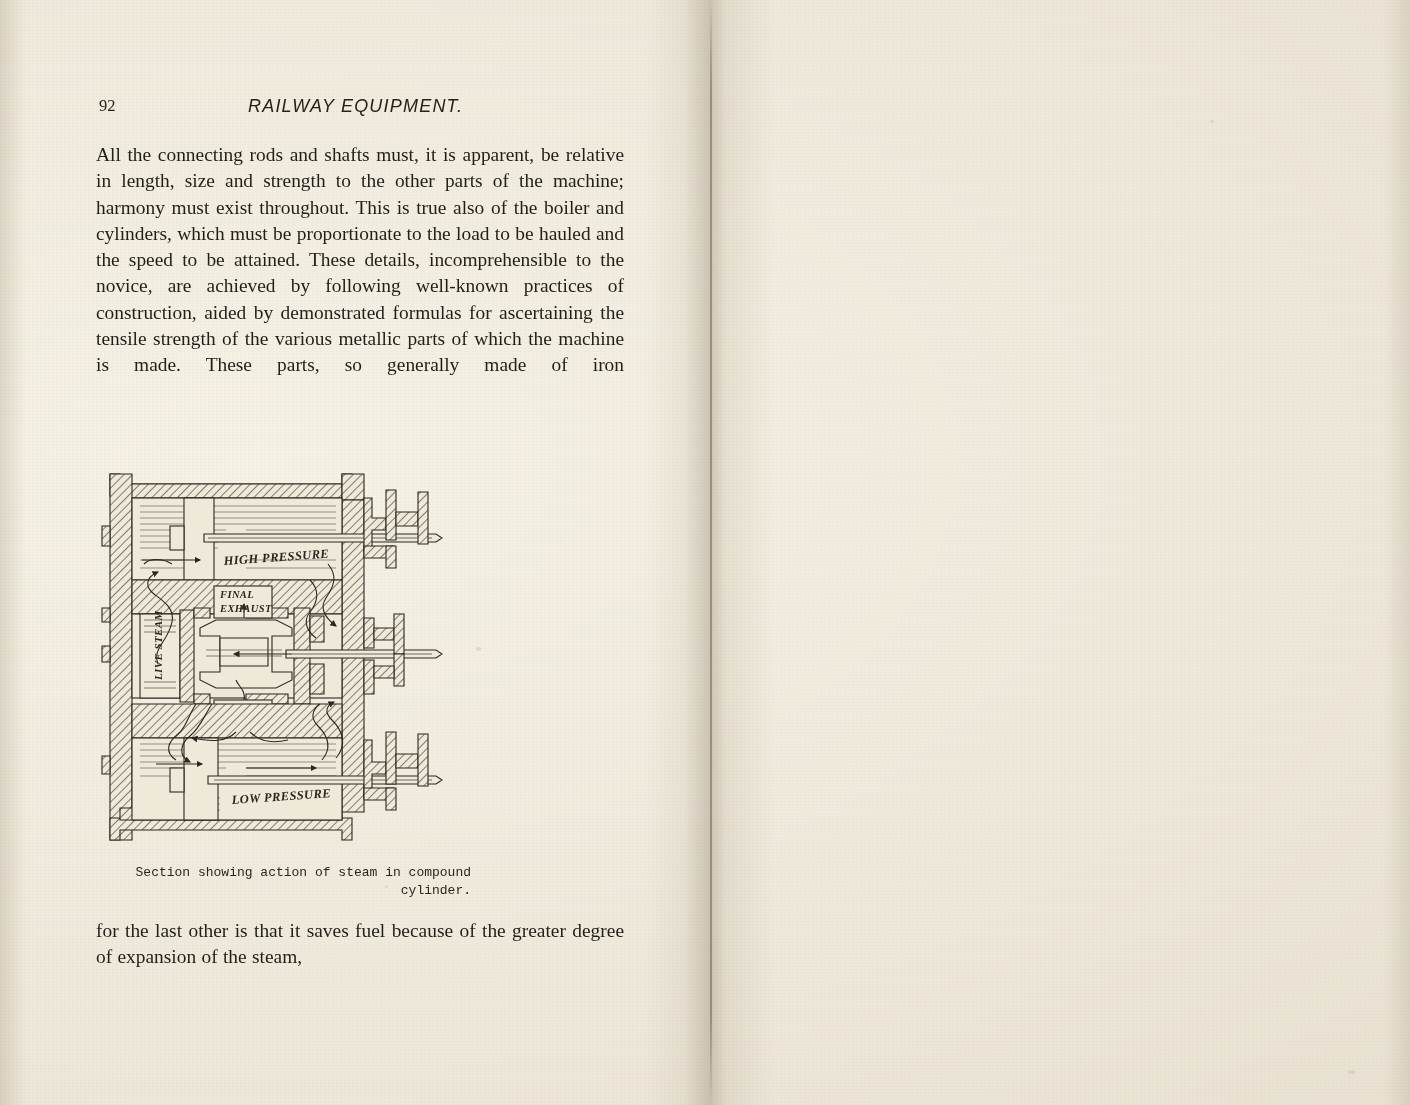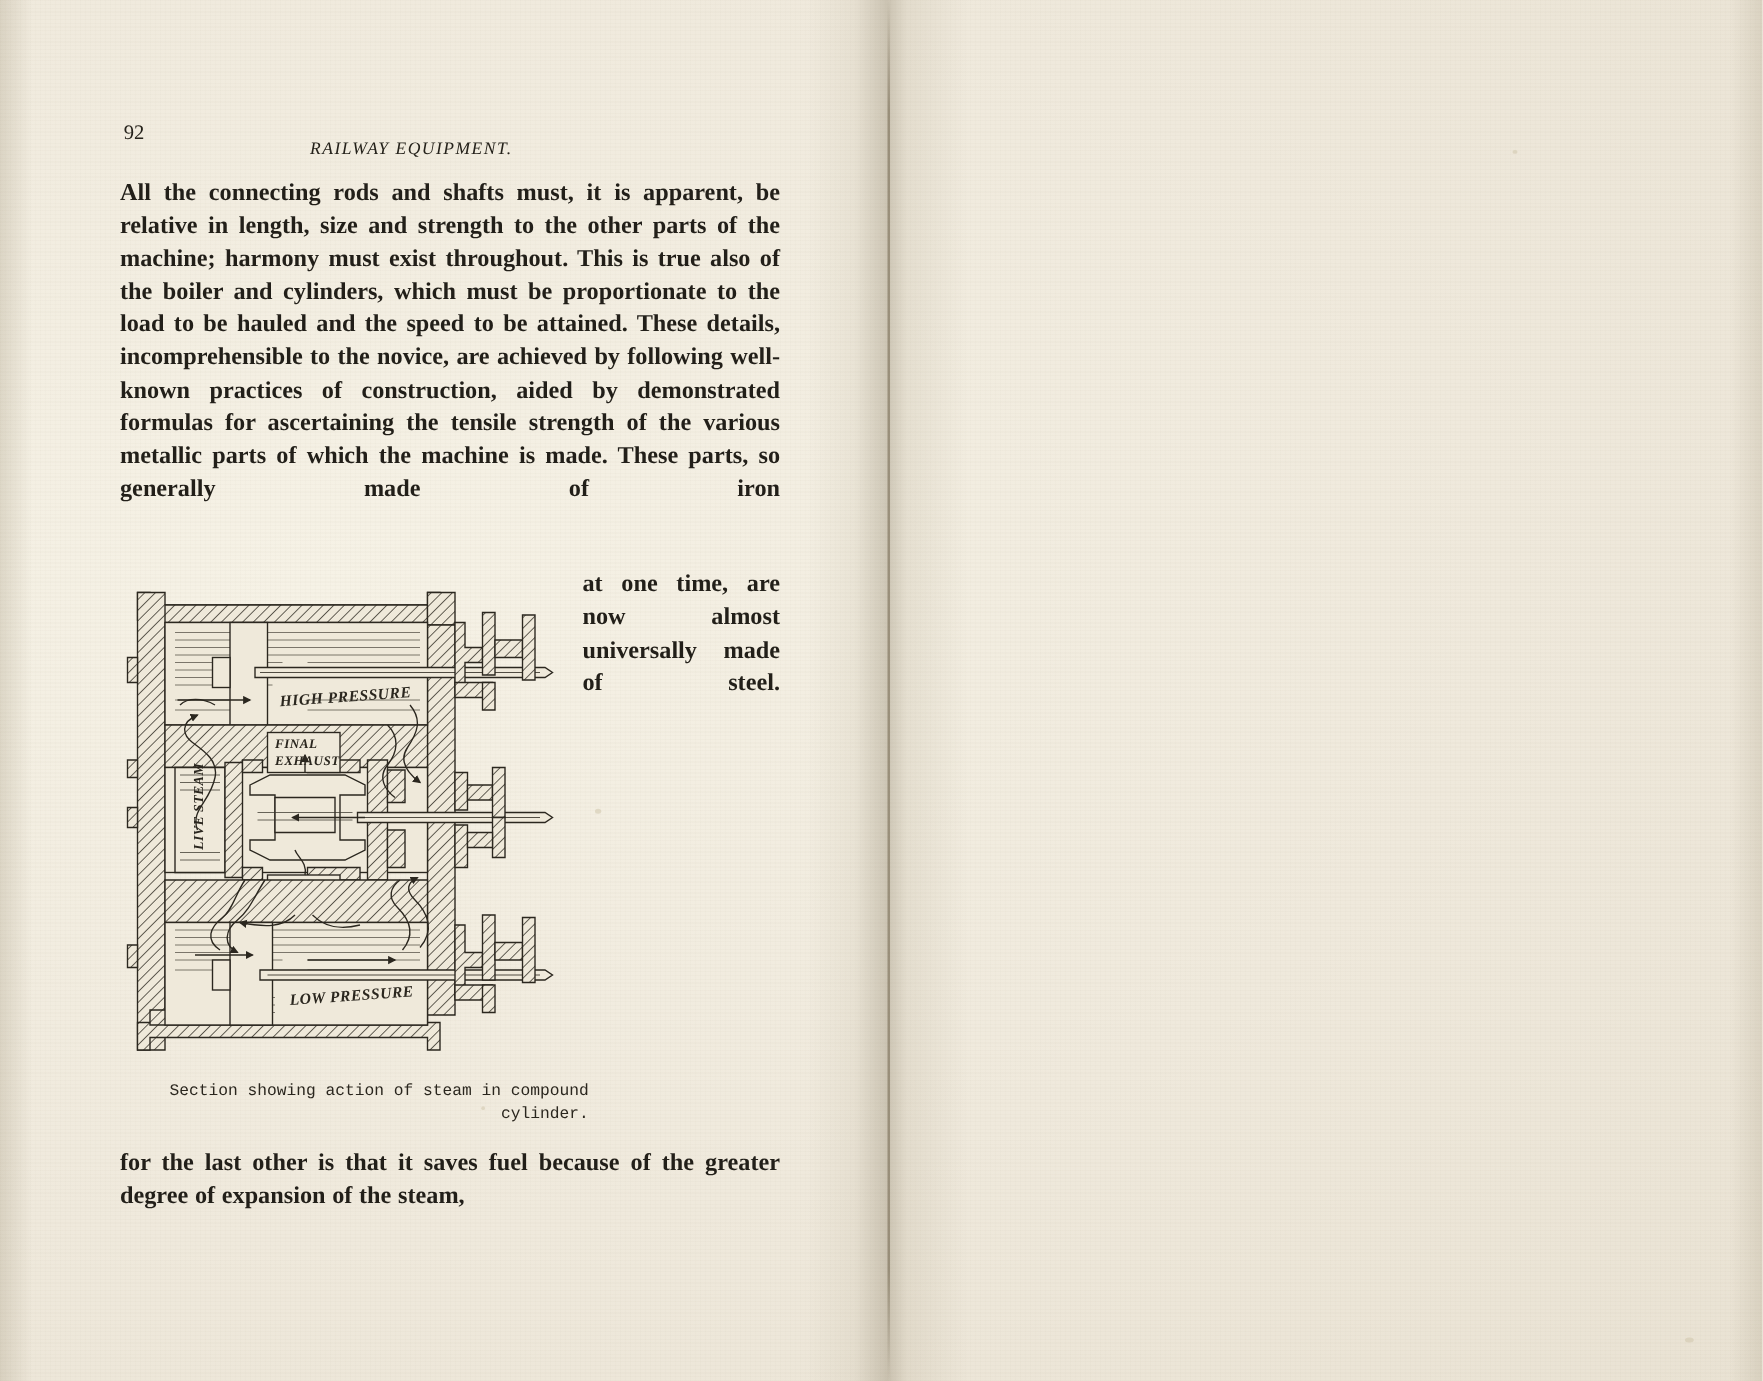--- a/index.html
+++ b/index.html
@@ -46,42 +46,41 @@
     background:linear-gradient(90deg, rgba(140,128,100,.22), rgba(140,128,100,0));pointer-events:none;}
   #edge-right{position:absolute;top:0;bottom:0;right:0;width:26px;
     background:linear-gradient(270deg, rgba(140,128,100,.18), rgba(140,128,100,0));pointer-events:none;}
 
   
   .page{position:absolute;top:0;height:1105px;}
   #page-left{left:0;width:705px;}
   #page-right{left:705px;width:705px;}
 
   .running-head{
-    position:absolute;top:112px;height:22px;
-    font-style:italic;font-size:14px;letter-spacing:1.2px;
-    font-family:Liberation Serif, serif;
+    position:absolute;top:96px;height:22px;
+    font-style:italic;font-size:18px;letter-spacing:1.2px;
+    font-family:Liberation Sans, sans-serif;
     color:#25221b;white-space:nowrap;
   }
   .folio{
     position:absolute;top:96px;font-size:16.5px;font-style:normal;color:#25221b;
     font-family:"Liberation Serif","DejaVu Serif",serif;
   }
   #head-left{left:248px;}
   #folio-left{left:99px;}
 
   
   .col{
     position:absolute;
     font-size:19.4px;
     line-height:26.3px;
     text-align:justify;
     text-align-last:justify;
     word-spacing:.5px;
     color:#221f19;
-    font-weight:bold;
   }
   .col p{margin:0;}
   .col .lastline{text-align-last:left;}
 
   #L-top{left:96px;top:142px;width:528px;}
   #L-wrap{left:466px;top:455px;width:158px;font-size:19.4px;line-height:26.3px;}
   #L-bottom{left:96px;top:918px;width:528px;}
 
   
   .caption{
@@ -114,21 +113,20 @@
   <div class="page" id="page-left">
 
     <div class="folio" id="folio-left">92</div>
     <div class="running-head" id="head-left">RAILWAY EQUIPMENT.</div>
 
     <div class="col" id="L-top">
       <p>All the connecting rods and shafts must, it is apparent, be relative in length, size and strength to the other parts of the machine; harmony must exist throughout.   This is true also of the boiler and cylinders, which must be proportionate to the load to be hauled and the speed to be attained.   These details, incomprehensible to the novice, are achieved by following well-known practices of construction, aided by demonstrated formulas for ascertaining the tensile strength of the various metallic parts of which the machine is made.   These parts, so generally made of iron</p>
     </div>
 
     <div class="col" id="L-wrap">
-      <p>at one time, are now almost universally made of steel.</p>
     </div>
 
     <div class="figure" id="fig-left">
       <svg viewBox="0 0 374 392" preserveAspectRatio="none">
         <defs>
           <pattern id="hatch" patternUnits="userSpaceOnUse" width="6" height="6" patternTransform="rotate(45)">
             <rect width="6" height="6" fill="#efe9da"></rect>
             <line x1="0" y1="0" x2="0" y2="6" stroke="#2b271f" stroke-width="1.15"></line>
           </pattern>
           <pattern id="hatch2" patternUnits="userSpaceOnUse" width="6" height="6" patternTransform="rotate(-45)">

